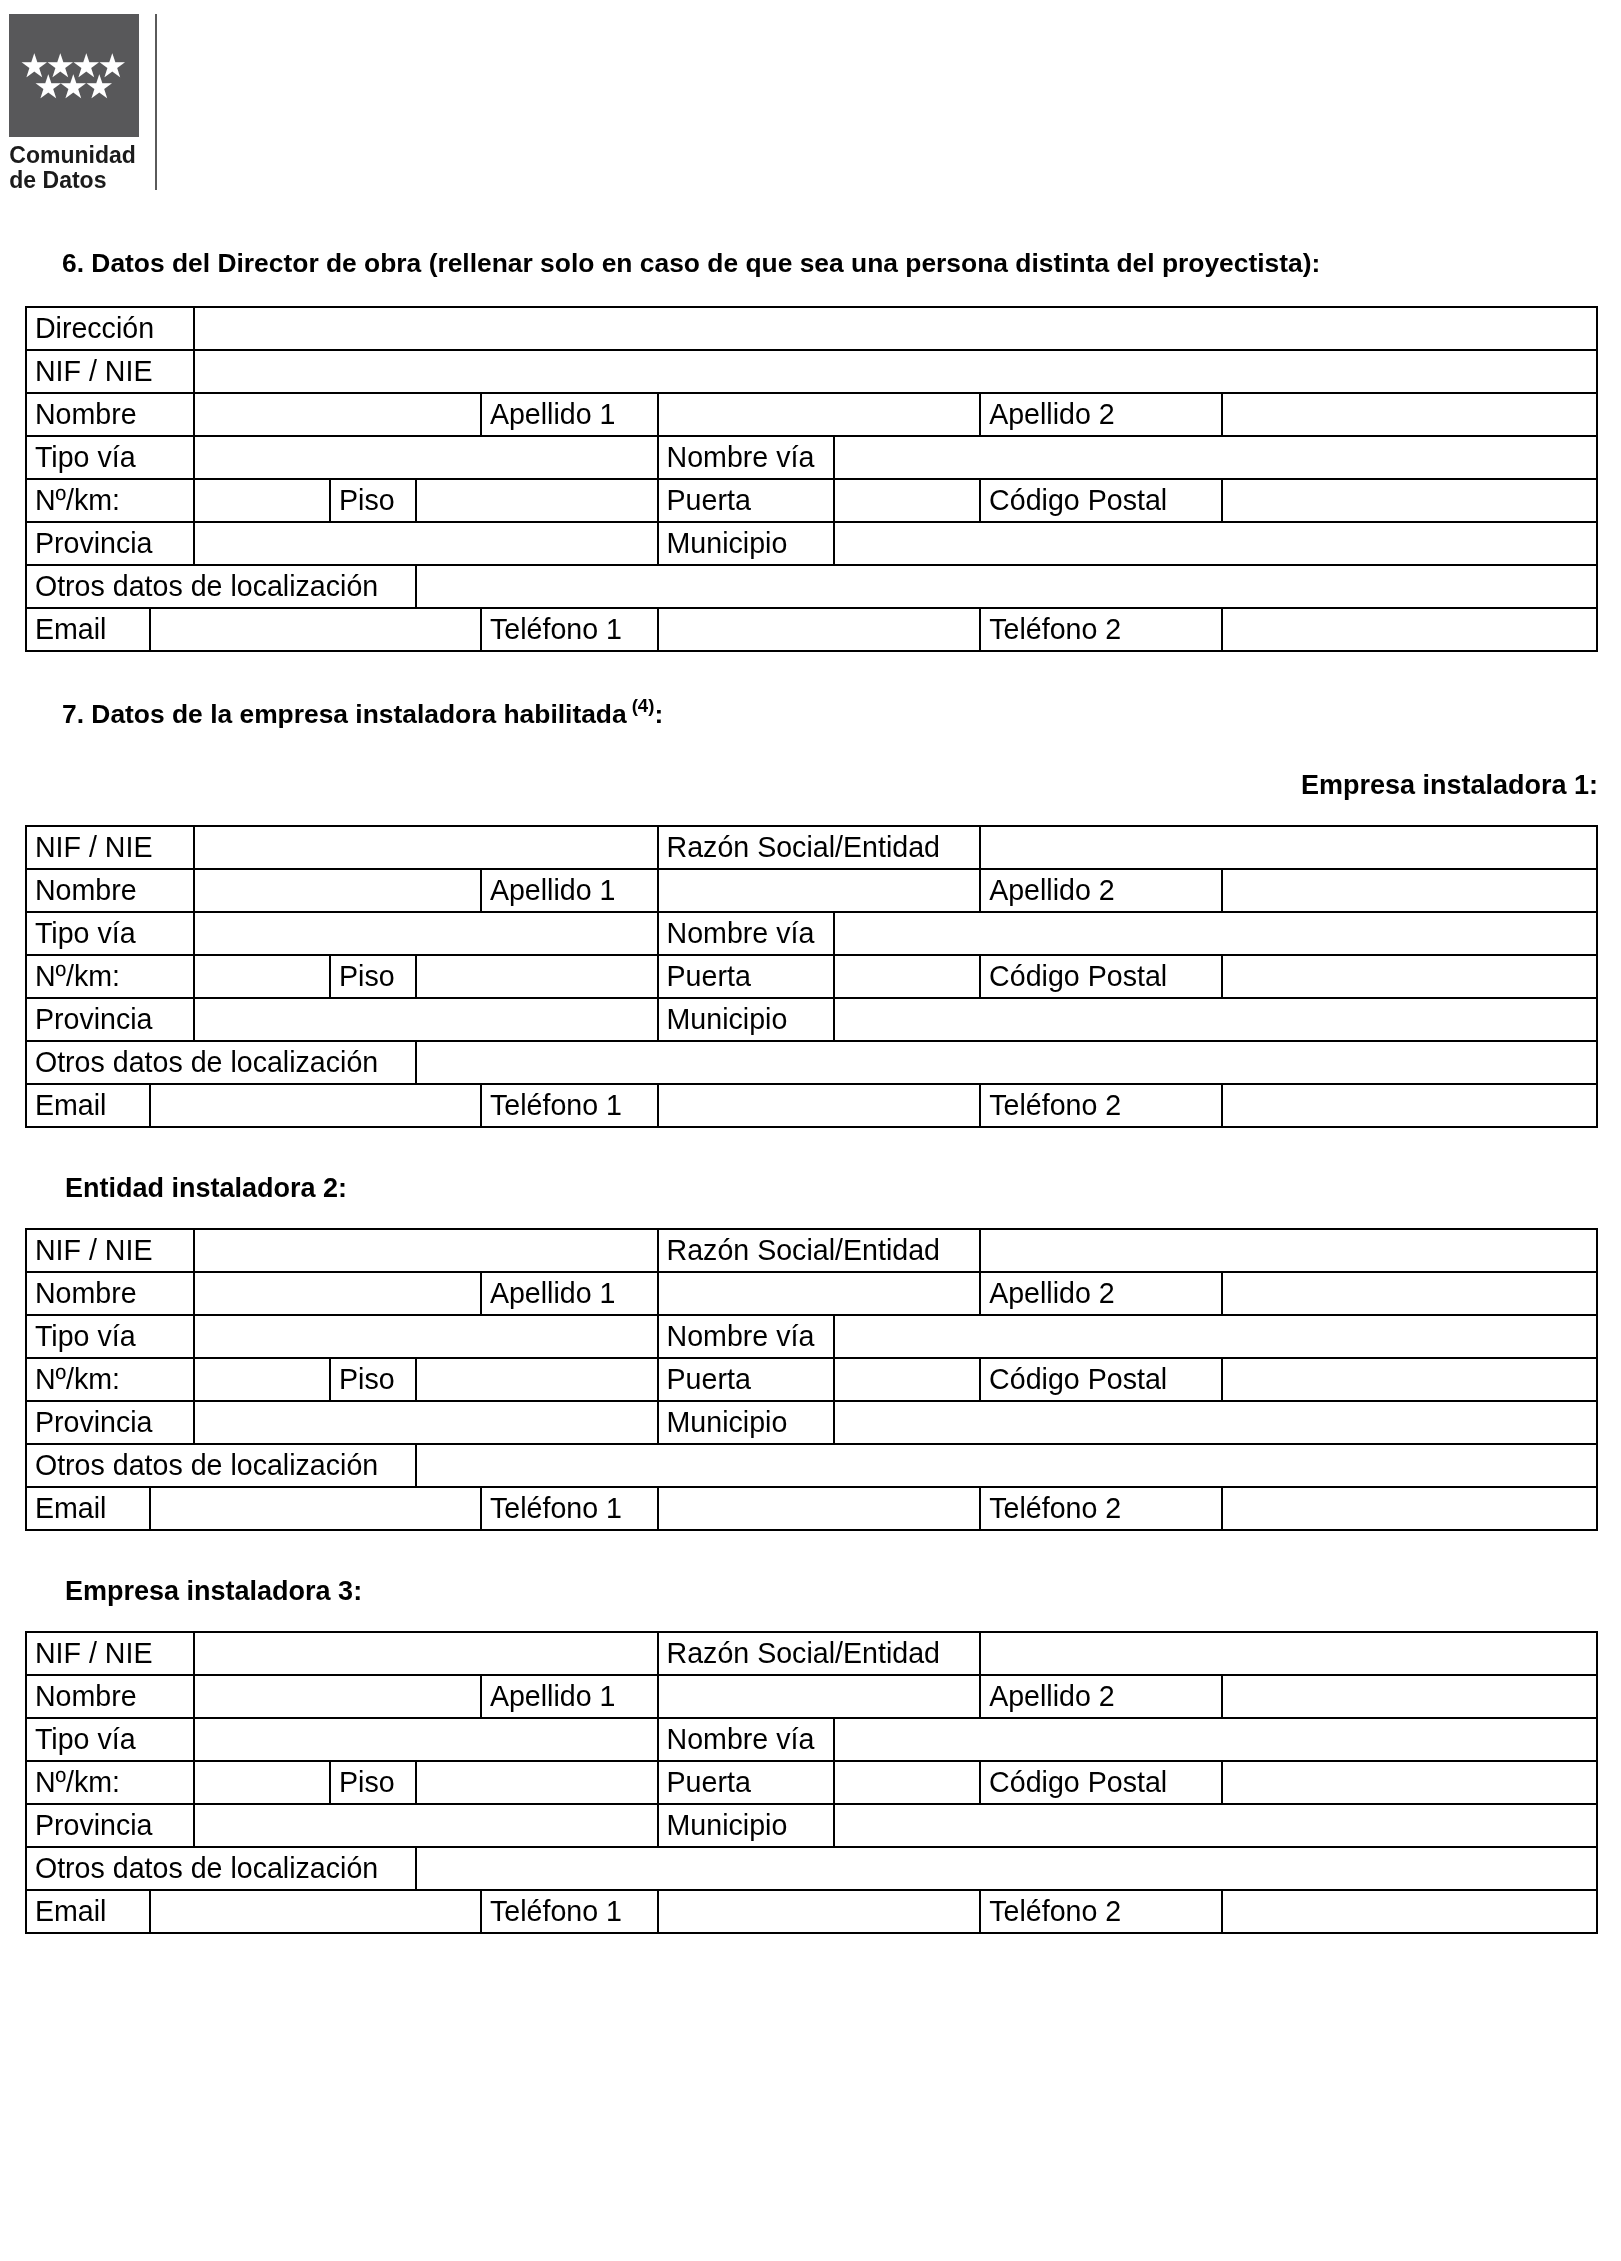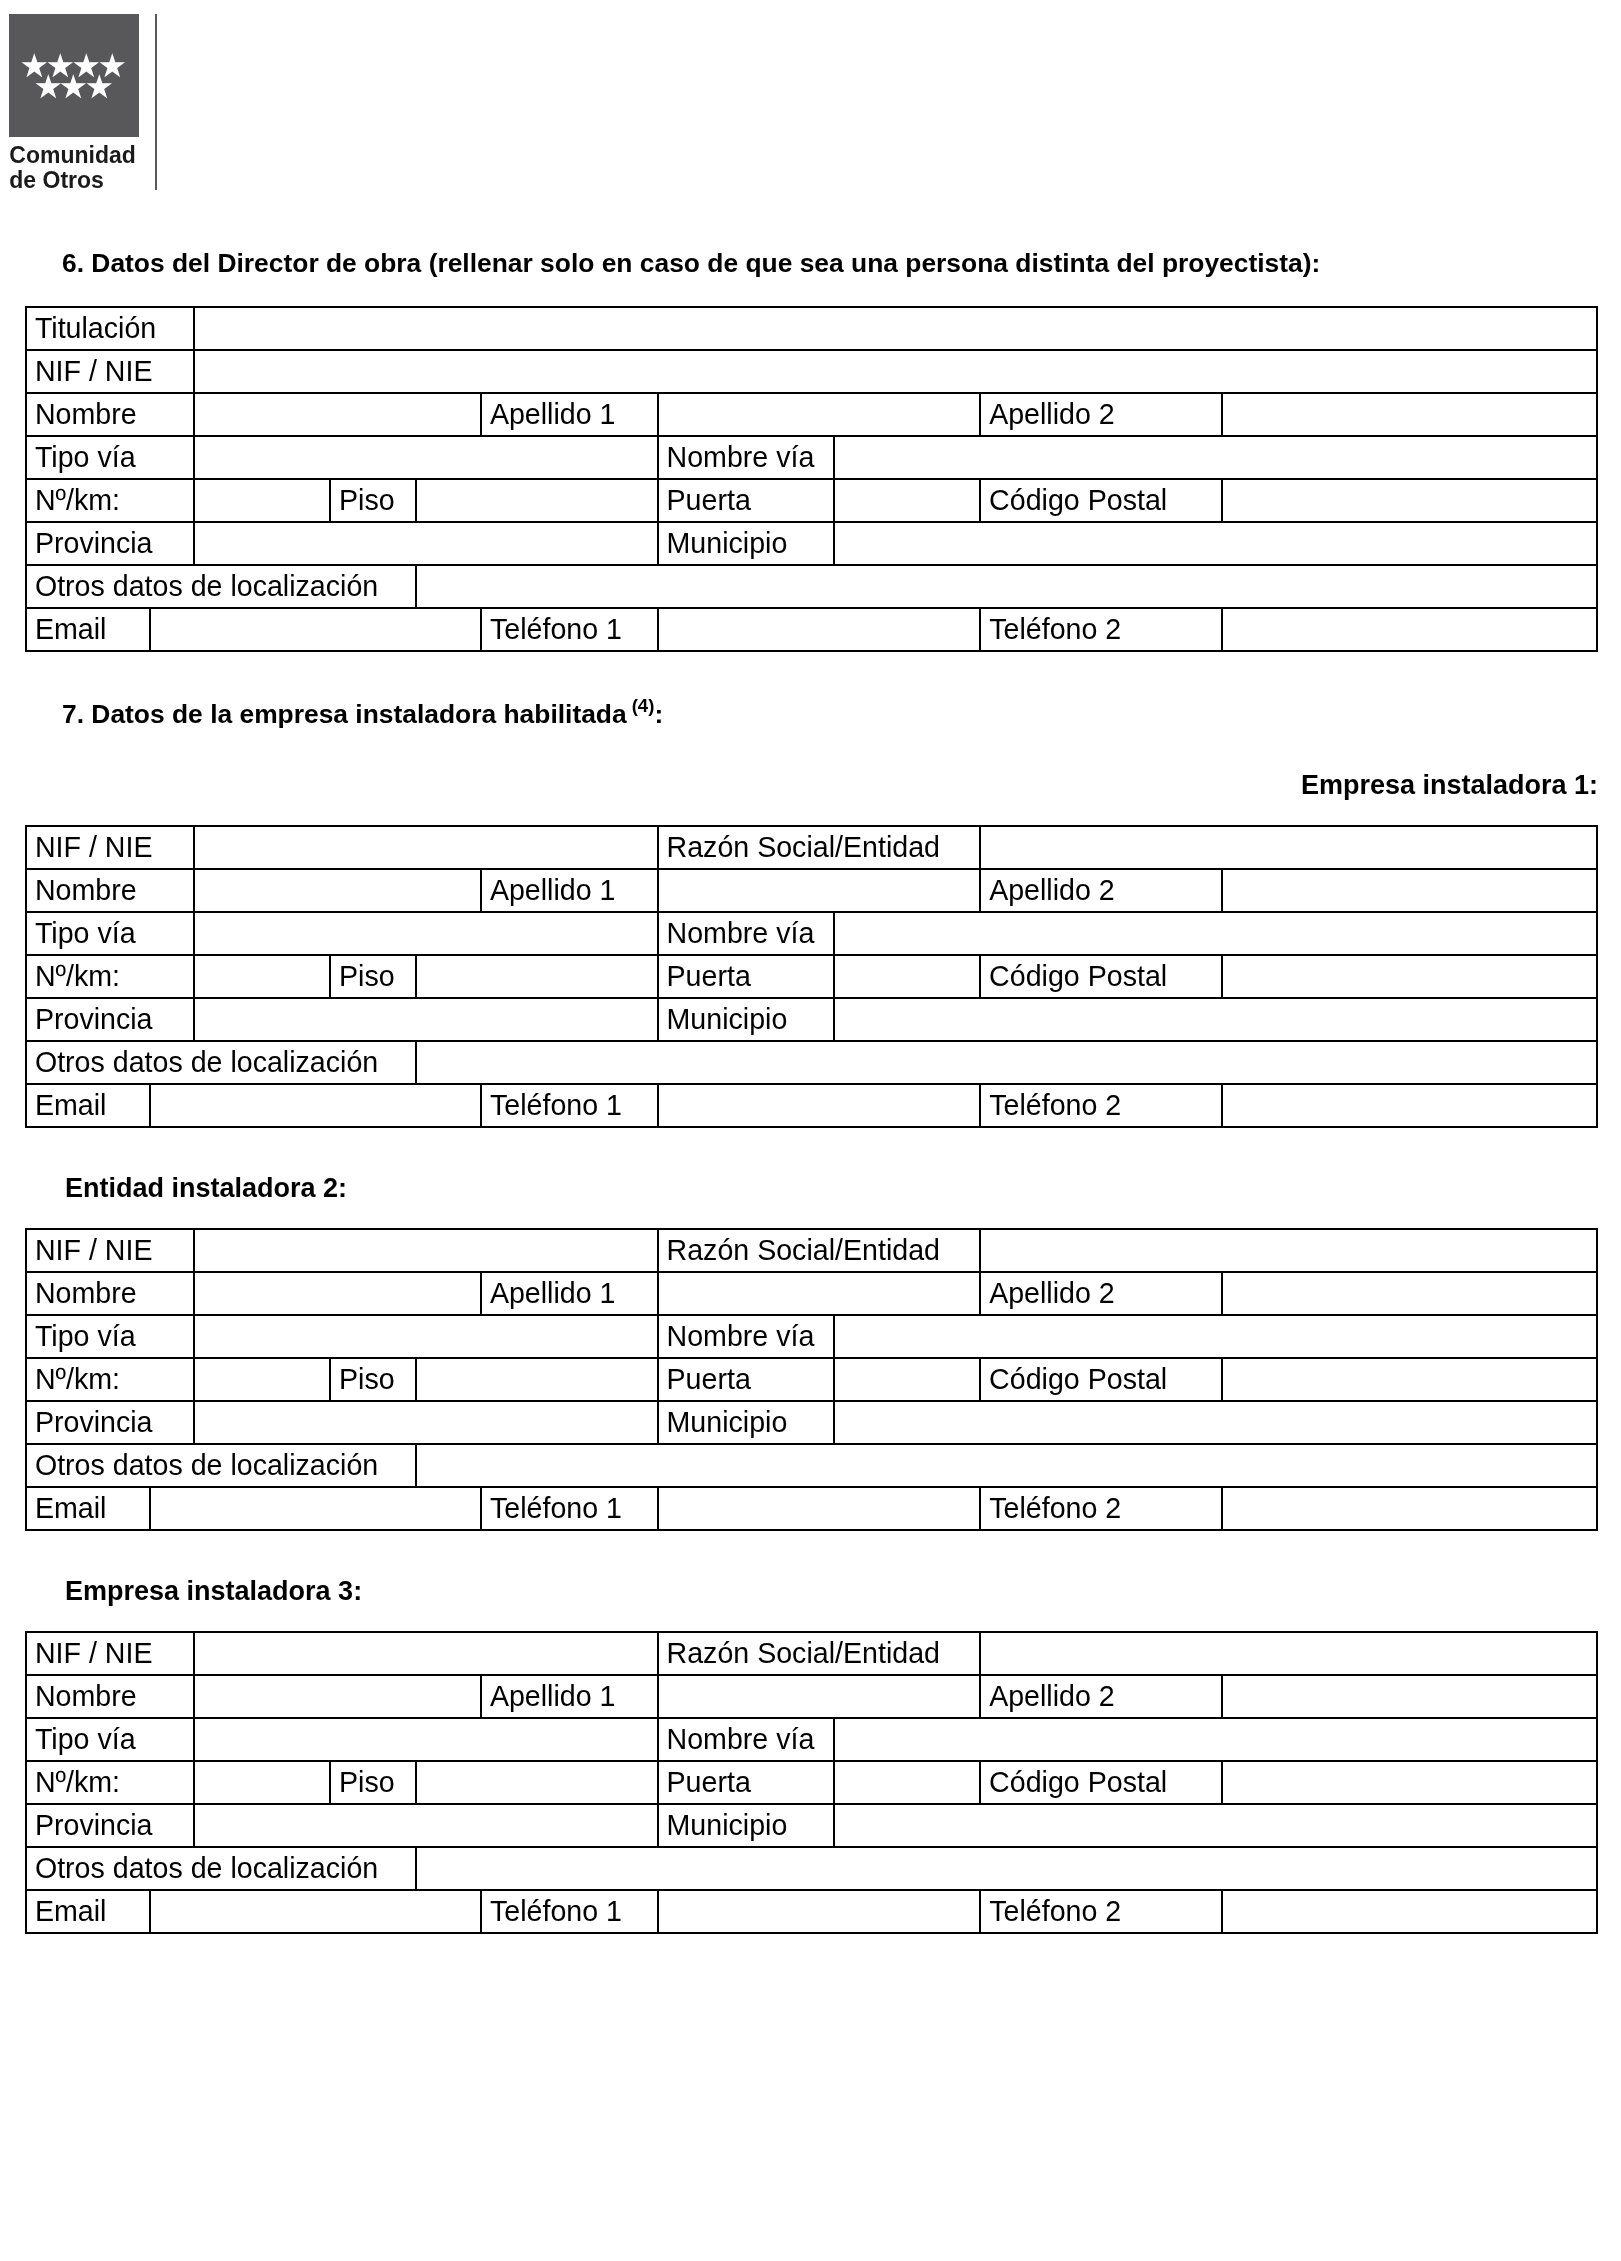--- a/index.html
+++ b/index.html
@@ -94,32 +94,32 @@
       <span class="star" style="left:25px;  top:51px">★</span>
       <span class="star" style="left:51px;  top:51px">★</span>
       <span class="star" style="left:77px; top:51px">★</span>
       <span class="star" style="left:103px; top:51px">★</span>
       <span class="star" style="left:39px;  top:72px">★</span>
       <span class="star" style="left:64px;  top:72px">★</span>
       <span class="star" style="left:90px; top:72px">★</span>
     </div>
     <div class="logo-text">
       <div>Comunidad</div>
-      <div>de Otros</div>
+      <div>de Datos</div>
     </div>
     <div class="header-divider"></div>
   </div>
 
   <div class="content">
 
     <div class="section-title">6. Datos del Director de obra (rellenar solo en caso de que sea una persona distinta del proyectista):</div>
 
     <div class="t-table first">
         <div class="t-row">
-          <div class="t-cell label" style="flex: 0 0 10.71%;">Titulación</div>
+          <div class="t-cell label" style="flex: 0 0 10.71%;">Dirección</div>
           <div class="t-cell field" style="flex: 0 0 89.29%;"></div>
         </div>
         <div class="t-row">
           <div class="t-cell label" style="flex: 0 0 10.71%;">NIF / NIE</div>
           <div class="t-cell field" style="flex: 0 0 89.29%;"></div>
         </div>
         <div class="t-row">
           <div class="t-cell label" style="flex: 0 0 10.71%;">Nombre</div>
           <div class="t-cell field" style="flex: 0 0 18.29%;"></div>
           <div class="t-cell label" style="flex: 0 0 11.26%;">Apellido 1</div>

